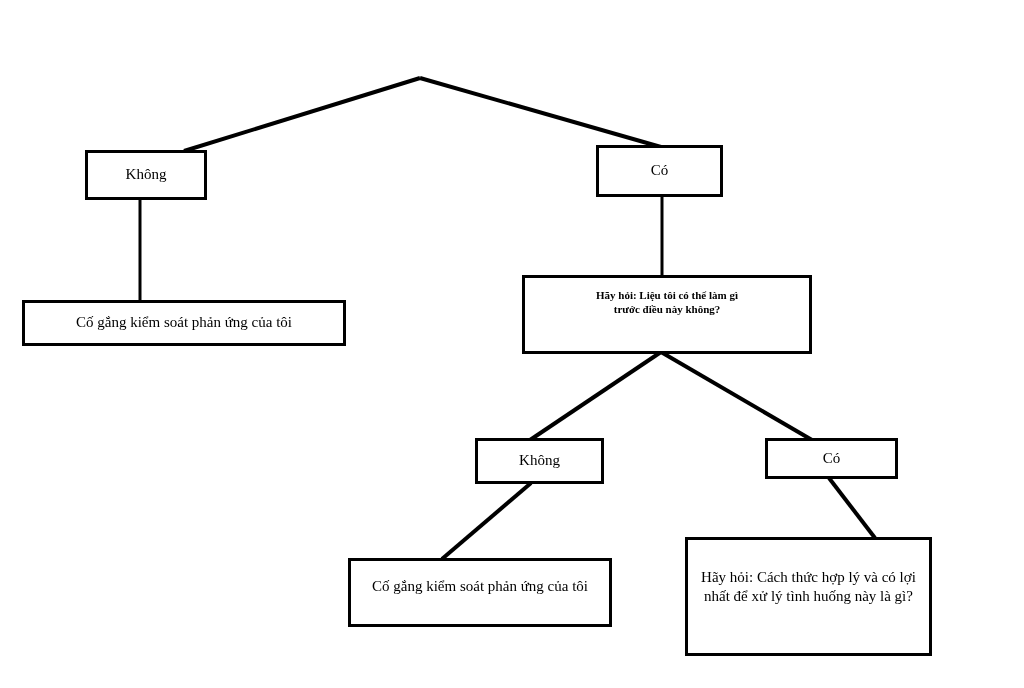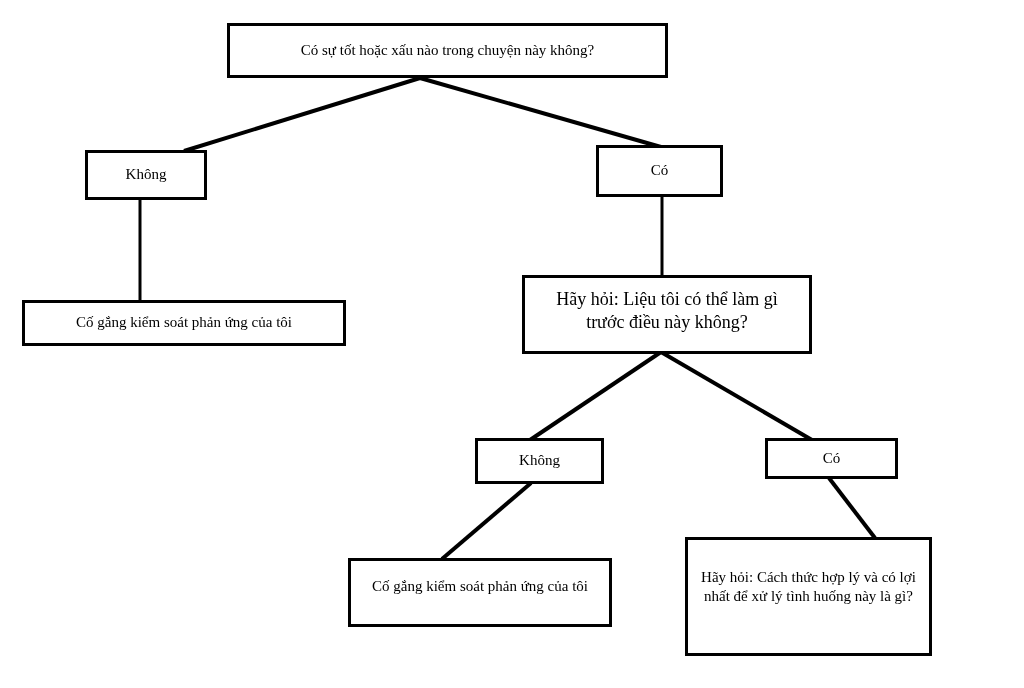--- a/index.html
+++ b/index.html
@@ -50,21 +50,21 @@
   #node-no-1      { left: 85px;  top: 150px; width: 122px; height: 50px; }
   #node-no-1 .label      { font-size: 15px; }
 
   #node-yes-1     { left: 596px; top: 145px; width: 127px; height: 52px; }
   #node-yes-1 .label     { font-size: 15px; }
 
   #node-control-1 { left: 22px;  top: 300px; width: 324px; height: 46px; }
   #node-control-1 .label { font-size: 15px; }
 
   #node-ask-1     { left: 522px; top: 275px; width: 290px; height: 79px; }
-  #node-ask-1 .label     { font-size: 18px; }
+  #node-ask-1 .label     { font-size: 11px; font-weight: bold; }
 
   #node-no-2      { left: 475px; top: 438px; width: 129px; height: 46px; }
   #node-no-2 .label      { font-size: 15px; }
 
   #node-yes-2     { left: 765px; top: 438px; width: 133px; height: 41px; }
   #node-yes-2 .label     { font-size: 15px; }
 
   #node-control-2 { left: 348px; top: 558px; width: 264px; height: 69px; }
   #node-control-2 .label { font-size: 15px; }
 
@@ -93,23 +93,20 @@
 
     <line x1="661" y1="352" x2="530" y2="440" stroke="#000000" stroke-width="4"></line>
 
     <line x1="661" y1="352" x2="812" y2="440" stroke="#000000" stroke-width="4"></line>
 
     <line x1="531" y1="483" x2="442" y2="559" stroke="#000000" stroke-width="4"></line>
 
     <line x1="829" y1="478" x2="875" y2="538" stroke="#000000" stroke-width="4"></line>
   </svg>
 
-  <div class="node" id="node-root">
-    <span class="label">Có sự tốt hoặc xấu nào trong chuyện này không?</span>
-  </div>
 
   <div class="node" id="node-no-1">
     <span class="label">Không</span>
   </div>
 
   <div class="node" id="node-yes-1">
     <span class="label">Có</span>
   </div>
 
   <div class="node" id="node-control-1">

